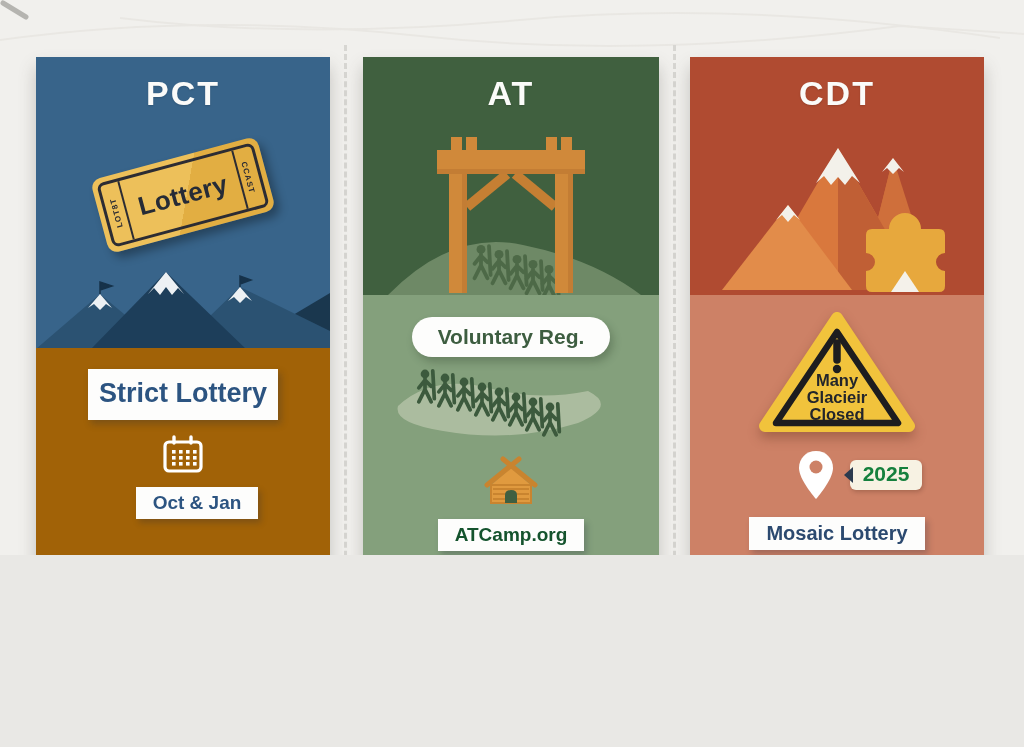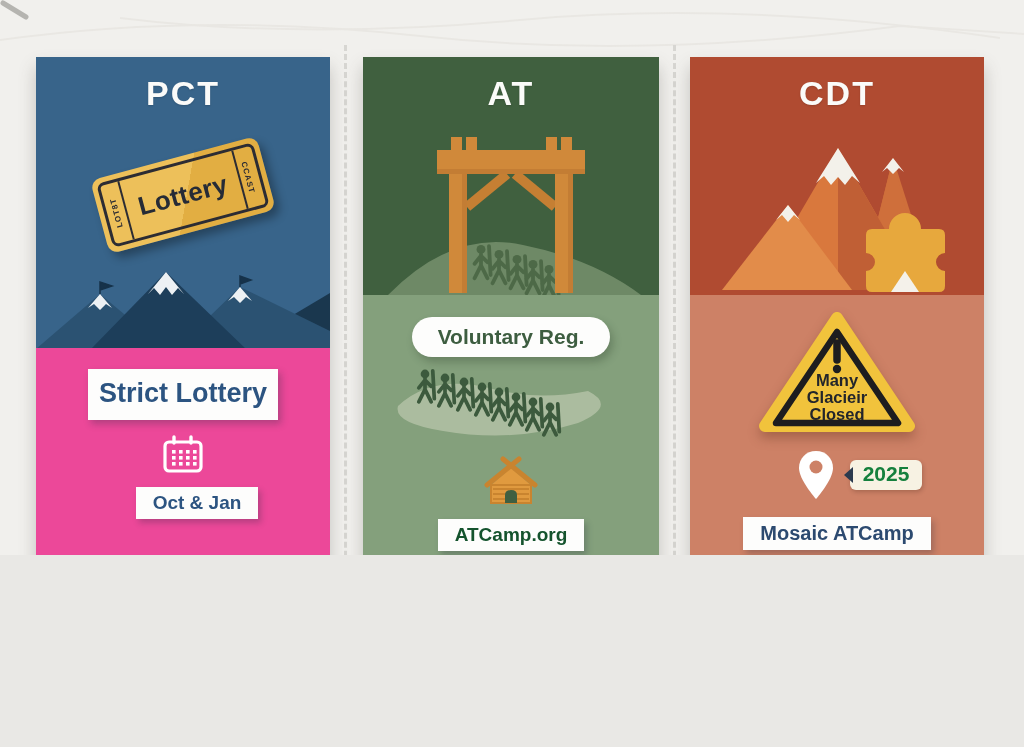--- a/index.html
+++ b/index.html
@@ -20,21 +20,21 @@
   #col-pct { left:36px; }
   #col-at  { left:363px; width:296px; }
   #col-cdt { left:690px; }
 
   .col-top { position:relative; overflow:hidden; flex:0 0 auto; }
   #col-pct .col-top { height:291px; background:#38648a; }
   #col-at  .col-top { height:238px; background:#40603f; }
   #col-cdt .col-top { height:238px; background:#b04b31; }
 
   .col-bottom { position:relative; flex:1 1 auto; display:flex; flex-direction:column; align-items:center; }
-  #col-pct .col-bottom { background:#ec4899; }
+  #col-pct .col-bottom { background:#a16207; }
   #col-at  .col-bottom { background:#84a07c; }
   #col-cdt .col-bottom { background:#cd8166; }
 
   .col-title {
     position:relative; z-index:3; margin-top:17px; text-align:center;
     color:#fbfbf9; font-size:34px; font-weight:800; letter-spacing:2px;
     text-shadow:0 1px 2px rgba(0,0,0,.15);
   }
 
   
@@ -275,21 +275,21 @@
       </div>
 
       <div class="pin-row">
         <svg width="40" height="52" viewBox="0 0 40 52">
           <path d="M20 2 C10 2 3 9.5 3 19 C3 31 20 50 20 50 C20 50 37 31 37 19 C37 9.5 30 2 20 2 Z" fill="#ffffff"></path>
           <circle cx="20" cy="18" r="6.5" fill="#cd8166"></circle>
         </svg>
         <div class="year-tag">2025</div>
       </div>
 
-      <div class="badge-box">Mosaic ATCamp</div>
+      <div class="badge-box">Mosaic Lottery</div>
     </div>
   </div>
 
   <svg class="arrows-svg" viewBox="0 560 1024 187">
     <defs>
       <linearGradient id="arrowGrad" gradientUnits="userSpaceOnUse" x1="154" y1="645" x2="870" y2="645">
         <stop offset="0" stop-color="#2f5e86"></stop>
         <stop offset="0.33" stop-color="#396882"></stop>
         <stop offset="0.45" stop-color="#55826b"></stop>
         <stop offset="0.55" stop-color="#6b9060"></stop>

